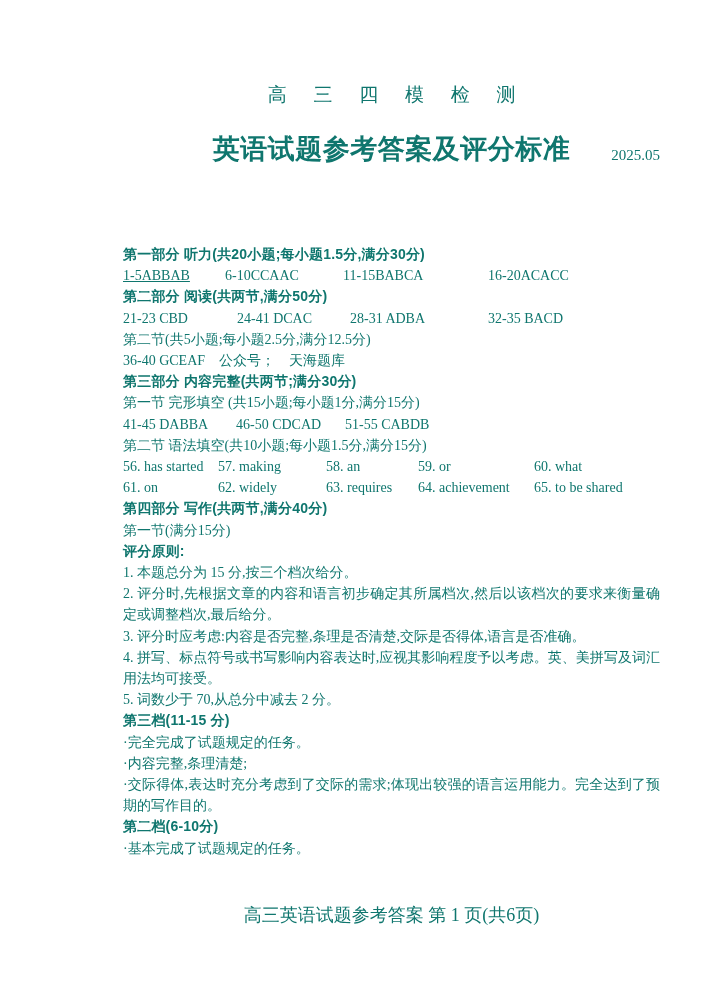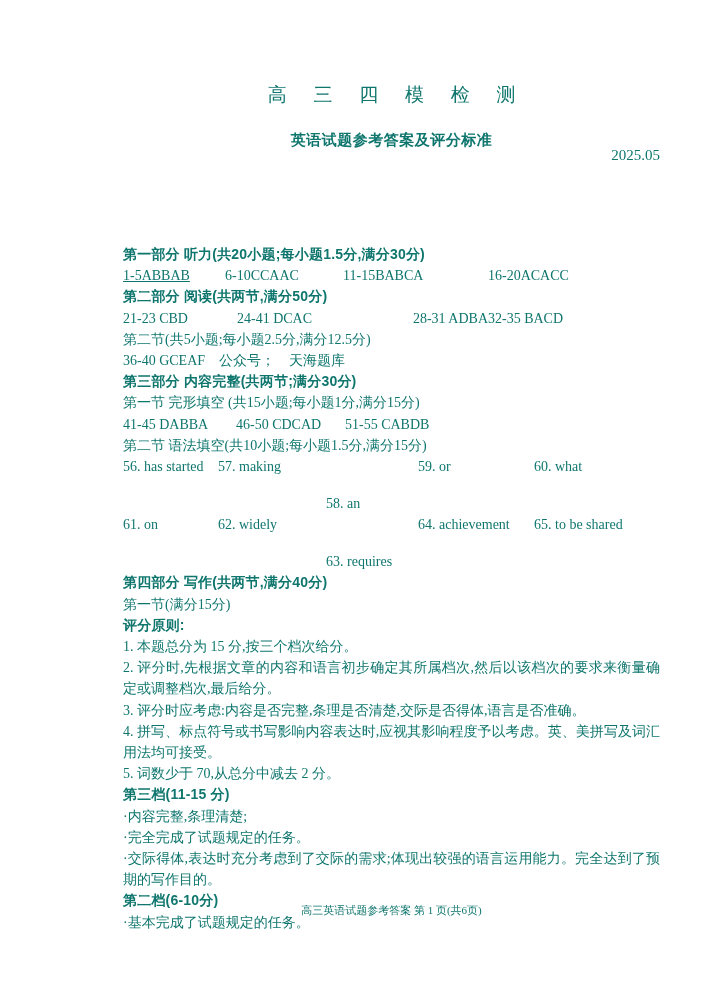--- a/index.html
+++ b/index.html
@@ -21,21 +21,21 @@
     padding-left: 11px;
     box-sizing: border-box;
     white-space: nowrap;
   }
   .subtitle-row {
     position: absolute;
     left: 123px; top: 131px; width: 537px; height: 36px;
     text-align: center;
   }
   .doc-subtitle {
-    font-size: 15px;
+    font-size: 27px;
     font-weight: bold;
     letter-spacing: 0.5px;
     white-space: nowrap;
   }
   .exam-date {
     position: absolute;
     right: 0; bottom: 3px;
     font-size: 15px;
   }
   .body-block {
@@ -47,29 +47,29 @@
   }
   .line { min-height: 21.2px; }
   .h {
     font-weight: bold;
     font-family: "Liberation Sans", "DejaVu Sans", sans-serif;
     letter-spacing: 0.2px;
   }
   .row { display: flex; text-align: left; }
   .c { flex: 0 0 auto; white-space: nowrap; }
   .w102 { width: 102px; text-decoration: underline; } .w118 { width: 118px; } .w145 { width: 145px; }
-  .w114 { width: 114px; } .w113 { width: 113px; } .w138 { width: 138px; text-align: right; }
+  .w114 { width: 114px; } .w113 { width: 113px; } .w138 { width: 138px; }
   .w109 { width: 109px; }
-  .w95  { width: 95px;  } .w108 { width: 108px; } .w92  { width: 92px; margin-top: 37px;  }
+  .w95  { width: 95px;  } .w108 { width: 108px; } .w92  { width: 92px;  }
   .w116 { width: 116px; }
   .page-footer {
     position: absolute;
     left: 123px; top: 903px; width: 537px;
     text-align: center;
-    font-size: 11px;
+    font-size: 18px;
   }
 </style>
 </head>
 <body>
 
 <div class="page">
 
   <div class="doc-title">高 三 四 模 检 测</div>
 
   <div class="subtitle-row">
@@ -136,22 +136,22 @@
 
     <div class="line h">评分原则:</div>
 
     <div class="line">1. 本题总分为 15 分,按三个档次给分。</div>
     <div class="line">2. 评分时,先根据文章的内容和语言初步确定其所属档次,然后以该档次的要求来衡量确定或调整档次,最后给分。</div>
     <div class="line">3. 评分时应考虑:内容是否完整,条理是否清楚,交际是否得体,语言是否准确。</div>
     <div class="line">4. 拼写、标点符号或书写影响内容表达时,应视其影响程度予以考虑。英、美拼写及词汇用法均可接受。</div>
     <div class="line">5. 词数少于 70,从总分中减去 2 分。</div>
 
     <div class="line h">第三档(11-15 分)</div>
+    <div class="line">·完全完成了试题规定的任务。</div>
     <div class="line">·内容完整,条理清楚;</div>
-    <div class="line">·完全完成了试题规定的任务。</div>
     <div class="line">·交际得体,表达时充分考虑到了交际的需求;体现出较强的语言运用能力。完全达到了预期的写作目的。</div>
 
     <div class="line h">第二档(6-10分)</div>
     <div class="line">·基本完成了试题规定的任务。</div>
 
   </div>
 
   <div class="page-footer">高三英语试题参考答案 第 1 页(共6页)</div>
 
 </div>

